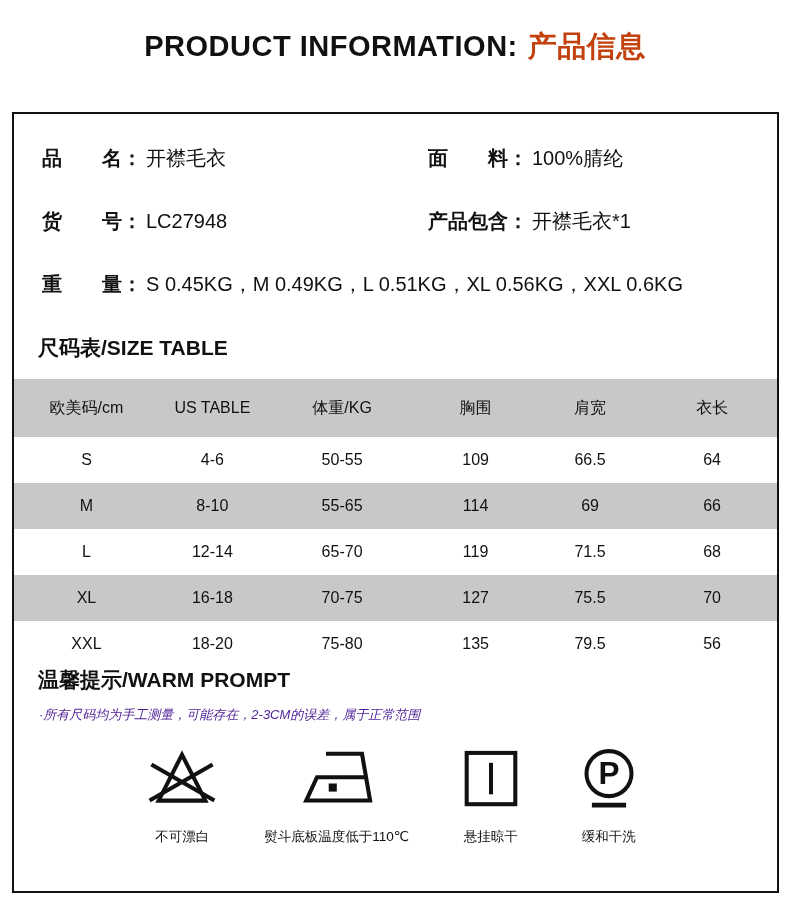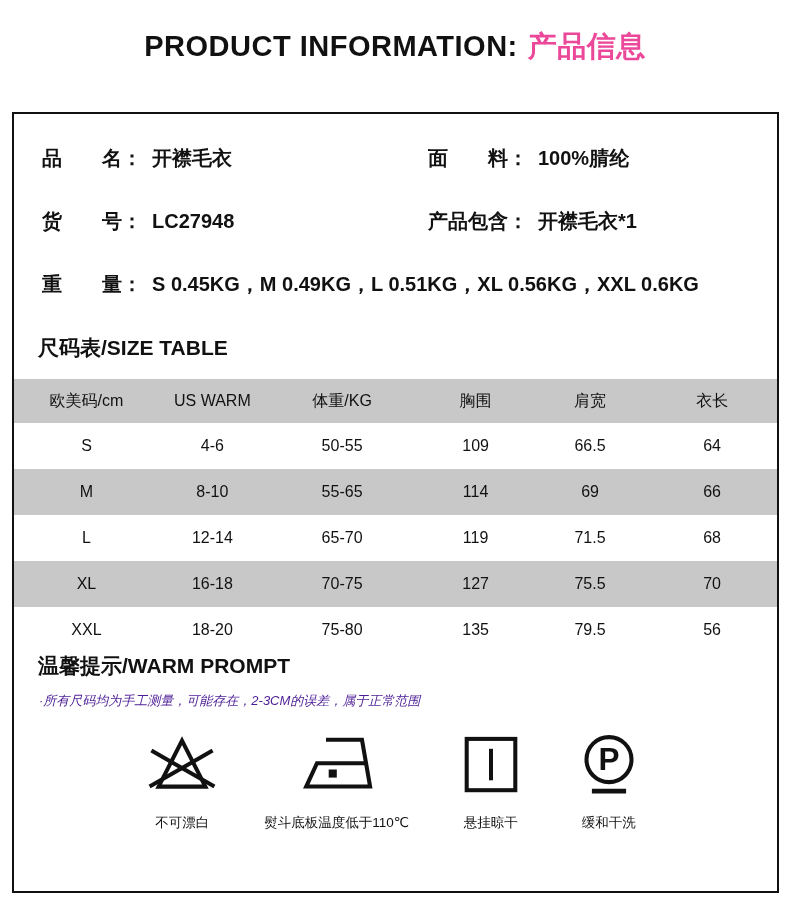--- a/index.html
+++ b/index.html
@@ -7,36 +7,36 @@
   body {
     width: 790px; height: 920px;
     font-family: "Liberation Sans", "DejaVu Sans", sans-serif;
     color: #111; overflow: hidden;
   }
   .title {
     padding-top: 28px; text-align: center;
     font-size: 29px; font-weight: 700; letter-spacing: .5px;
     line-height: 36px; white-space: nowrap;
   }
-  .title .zh { color: #ec4899; margin-left: 10px; }
+  .title .zh { color: #c2410c; margin-left: 10px; }
   .box {
     margin: 48px 11px 0 12px; height: 781px;
     border: 2px solid #111; background: #fff;
   }
   .info { padding: 32px 28px 0 28px; }
   .info-row { display: grid; grid-template-columns: 386px 1fr; }
   .info-row, .info-row-full { margin-bottom: 39px; font-size: 20px; line-height: 24px; }
   .field { display: flex; align-items: baseline; white-space: nowrap; }
   .lbl { font-weight: 700; }
   .lbl.spread { display: inline-flex; justify-content: space-between; width: 100px; }
-  .val { margin-left: 10px; font-weight: 700; }
+  .val { margin-left: 4px; font-weight: 400; }
   .section-title { font-size: 21px; font-weight: 700; padding-left: 24px; line-height: 26px; }
   .st-size { }
   .size-table { width: 100%; border-collapse: collapse; margin-top: 18px; table-layout: fixed; }
-  .size-table th { height: 44px; font-weight: 400; }
+  .size-table th { height: 58px; font-weight: 400; }
   .size-table td { height: 46px; }
   .size-table th, .size-table td { text-align: center; font-size: 16px; padding: 0; }
   .stripe { background: #C8C8C8; }
   .st-warm { }
   .note { margin-top: 14px; padding-left: 25px; font-size: 13px; color: #4c1d95; line-height: 16px; font-style: italic; }
   .care-row {
     margin-top: 20px; display: flex; justify-content: center;
     align-items: flex-end; gap: 46px;
   }
   .care-item { display: flex; flex-direction: column; align-items: center; }
@@ -103,21 +103,21 @@
         <col style="width:19%">
         <col style="width:14%">
         <col style="width:20%">
         <col style="width:15%">
         <col style="width:15%">
         <col style="width:17%">
       </colgroup>
     <thead>
       <tr class="stripe">
         <th>欧美码/cm</th>
-        <th>US WARM</th>
+        <th>US TABLE</th>
         <th>体重/KG</th>
         <th>胸围</th>
         <th>肩宽</th>
         <th>衣长</th>
       </tr>
     </thead>
     <tbody>
       <tr>
         <td>S</td>
         <td>4-6</td>

